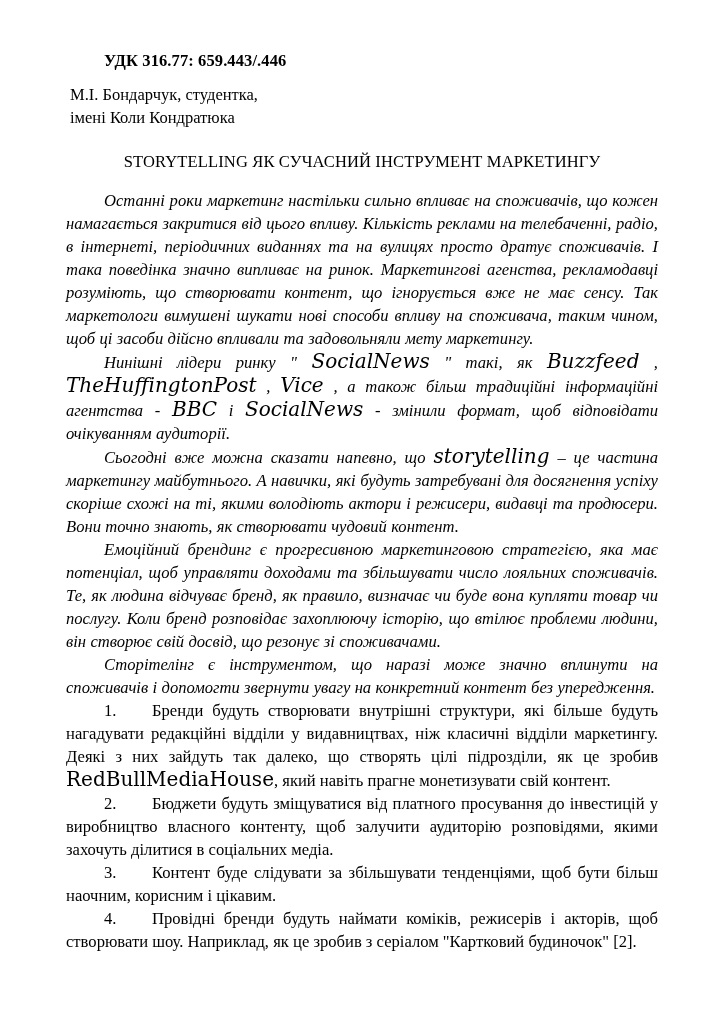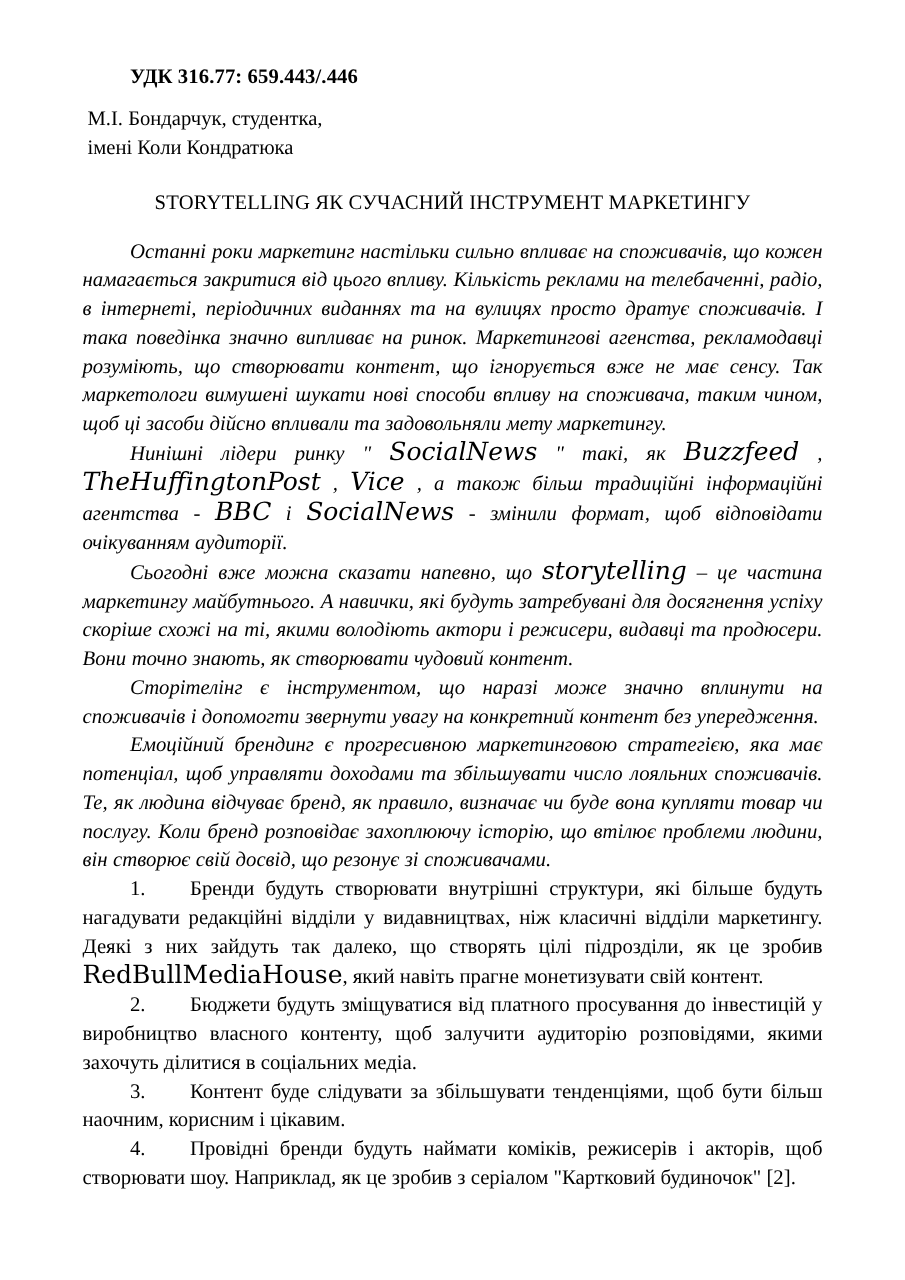--- a/index.html
+++ b/index.html
@@ -118,23 +118,23 @@
 
     <div class="body-copy">
 
       <p class="para">Останні роки маркетинг настільки сильно впливає на споживачів, що кожен намагається закритися від цього впливу. Кількість реклами на телебаченні, радіо, в інтернеті, періодичних виданнях та на вулицях просто дратує споживачів. І така поведінка значно випливає на ринок. Маркетингові агенства, рекламодавці розуміють, що створювати контент, що ігнорується вже не має сенсу. Так маркетологи вимушені шукати нові способи впливу на споживача, таким чином, щоб ці засоби дійсно впливали та задовольняли мету маркетингу.</p>
 
       <p class="para">Нинішні лідери ринку " <span class="latin">SocialNews</span> " такі, як <span class="latin">Buzzfeed</span> , <span class="latin">TheHuffingtonPost</span> , <span class="latin">Vice</span> , а також більш традиційні інформаційні агентства - <span class="latin">BBC</span> і <span class="latin">SocialNews</span> - змінили формат, щоб відповідати очікуванням аудиторії.</p>
 
       <p class="para">Сьогодні вже можна сказати напевно, що <span class="latin">storytelling</span> – це частина маркетингу майбутнього. А навички, які будуть затребувані для досягнення успіху скоріше схожі на ті, якими володіють актори і режисери, видавці та продюсери. Вони точно знають, як створювати чудовий контент.</p>
 
 
+      <p class="para">Емоційний брендинг є прогресивною маркетинговою стратегією, яка має потенціал, щоб управляти доходами та збільшувати число лояльних споживачів. Те, як людина відчуває бренд, як правило, визначає чи буде вона купляти товар чи послугу. Коли бренд розповідає захоплюючу історію, що втілює проблеми людини, він створює свій досвід, що резонує зі споживачами.</p>
+
       <p class="para">Сторітелінг є інструментом, що наразі може значно вплинути на споживачів і допомогти звернути увагу на конкретний контент без упередження.</p>
-
-      <p class="para">Емоційний брендинг є прогресивною маркетинговою стратегією, яка має потенціал, щоб управляти доходами та збільшувати число лояльних споживачів. Те, як людина відчуває бренд, як правило, визначає чи буде вона купляти товар чи послугу. Коли бренд розповідає захоплюючу історію, що втілює проблеми людини, він створює свій досвід, що резонує зі споживачами.</p>
 
 
       <p class="list-item">
         <span class="num">1.</span><span>Бренди будуть створювати внутрішні структури, які більше будуть нагадувати редакційні відділи у видавництвах, ніж класичні відділи маркетингу. Деякі з них зайдуть так далеко, що створять цілі підрозділи, як це зробив <span class="latin">RedBullMediaHouse</span>, який навіть прагне монетизувати свій контент.</span>
       </p>
 
       <p class="list-item">
         <span class="num">2.</span><span>Бюджети будуть зміщуватися від платного просування до інвестицій у виробництво власного контенту, щоб залучити аудиторію розповідями, якими захочуть ділитися в соціальних медіа.</span>
       </p>
 

